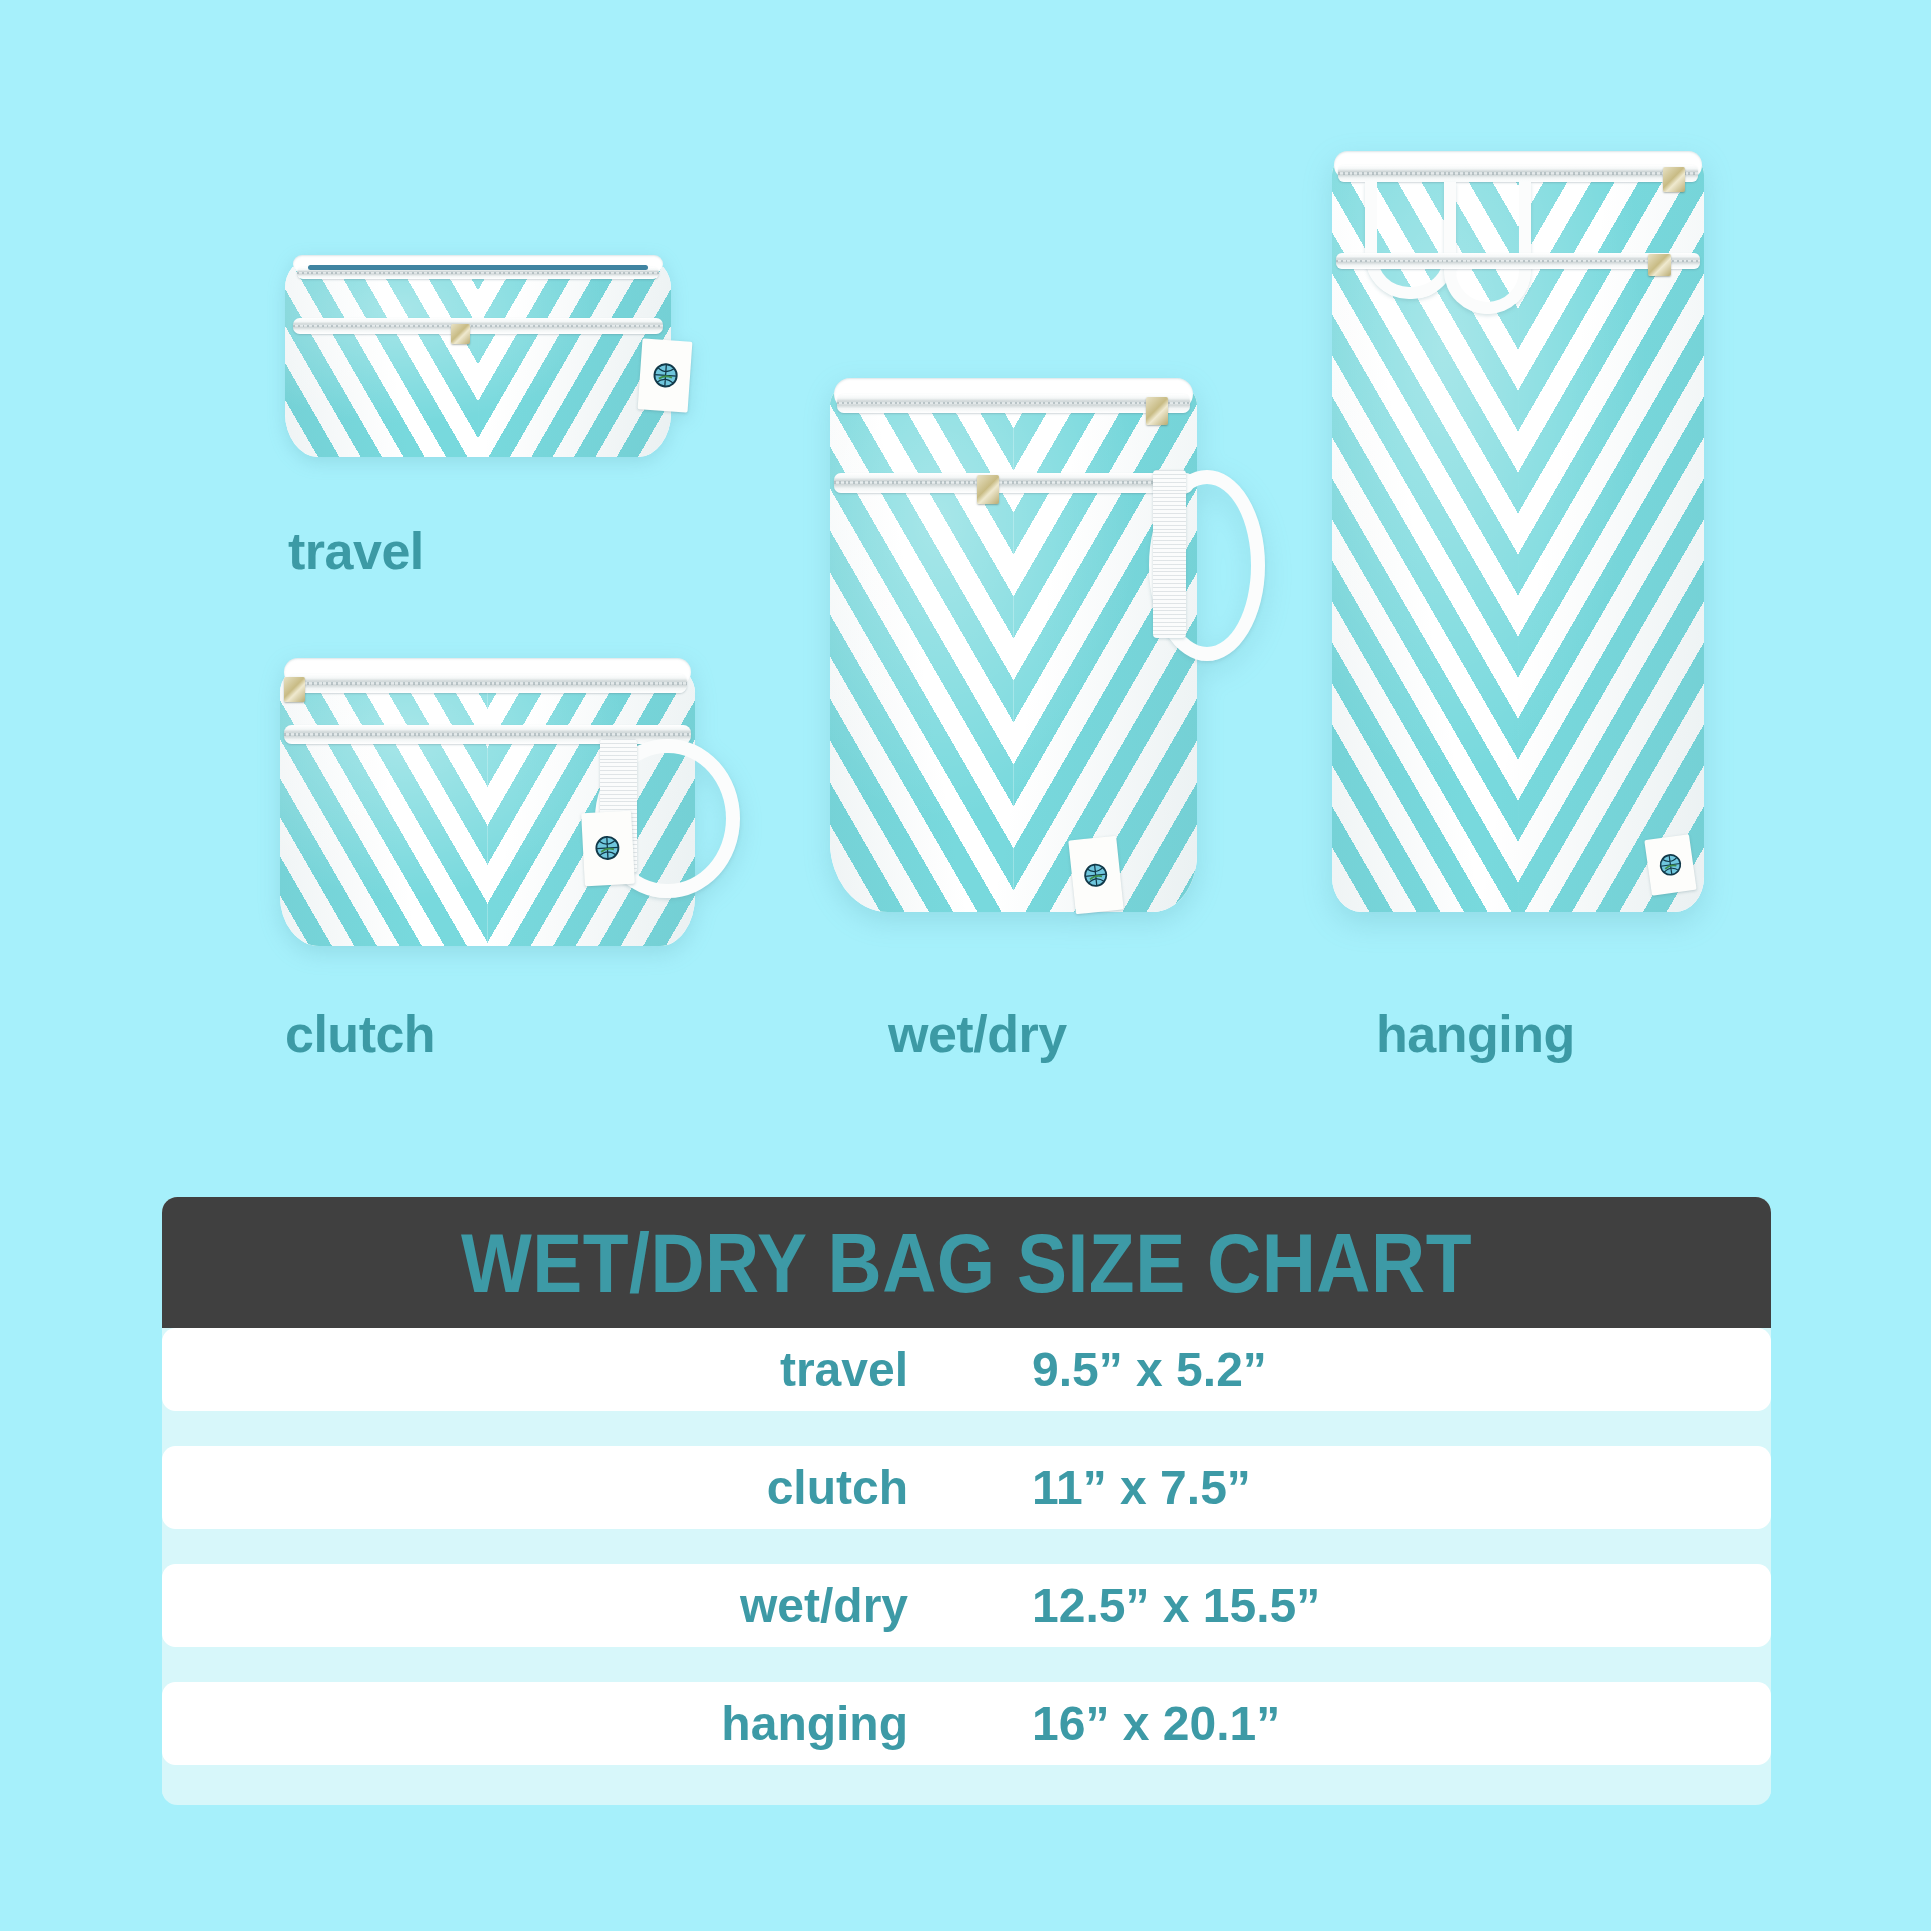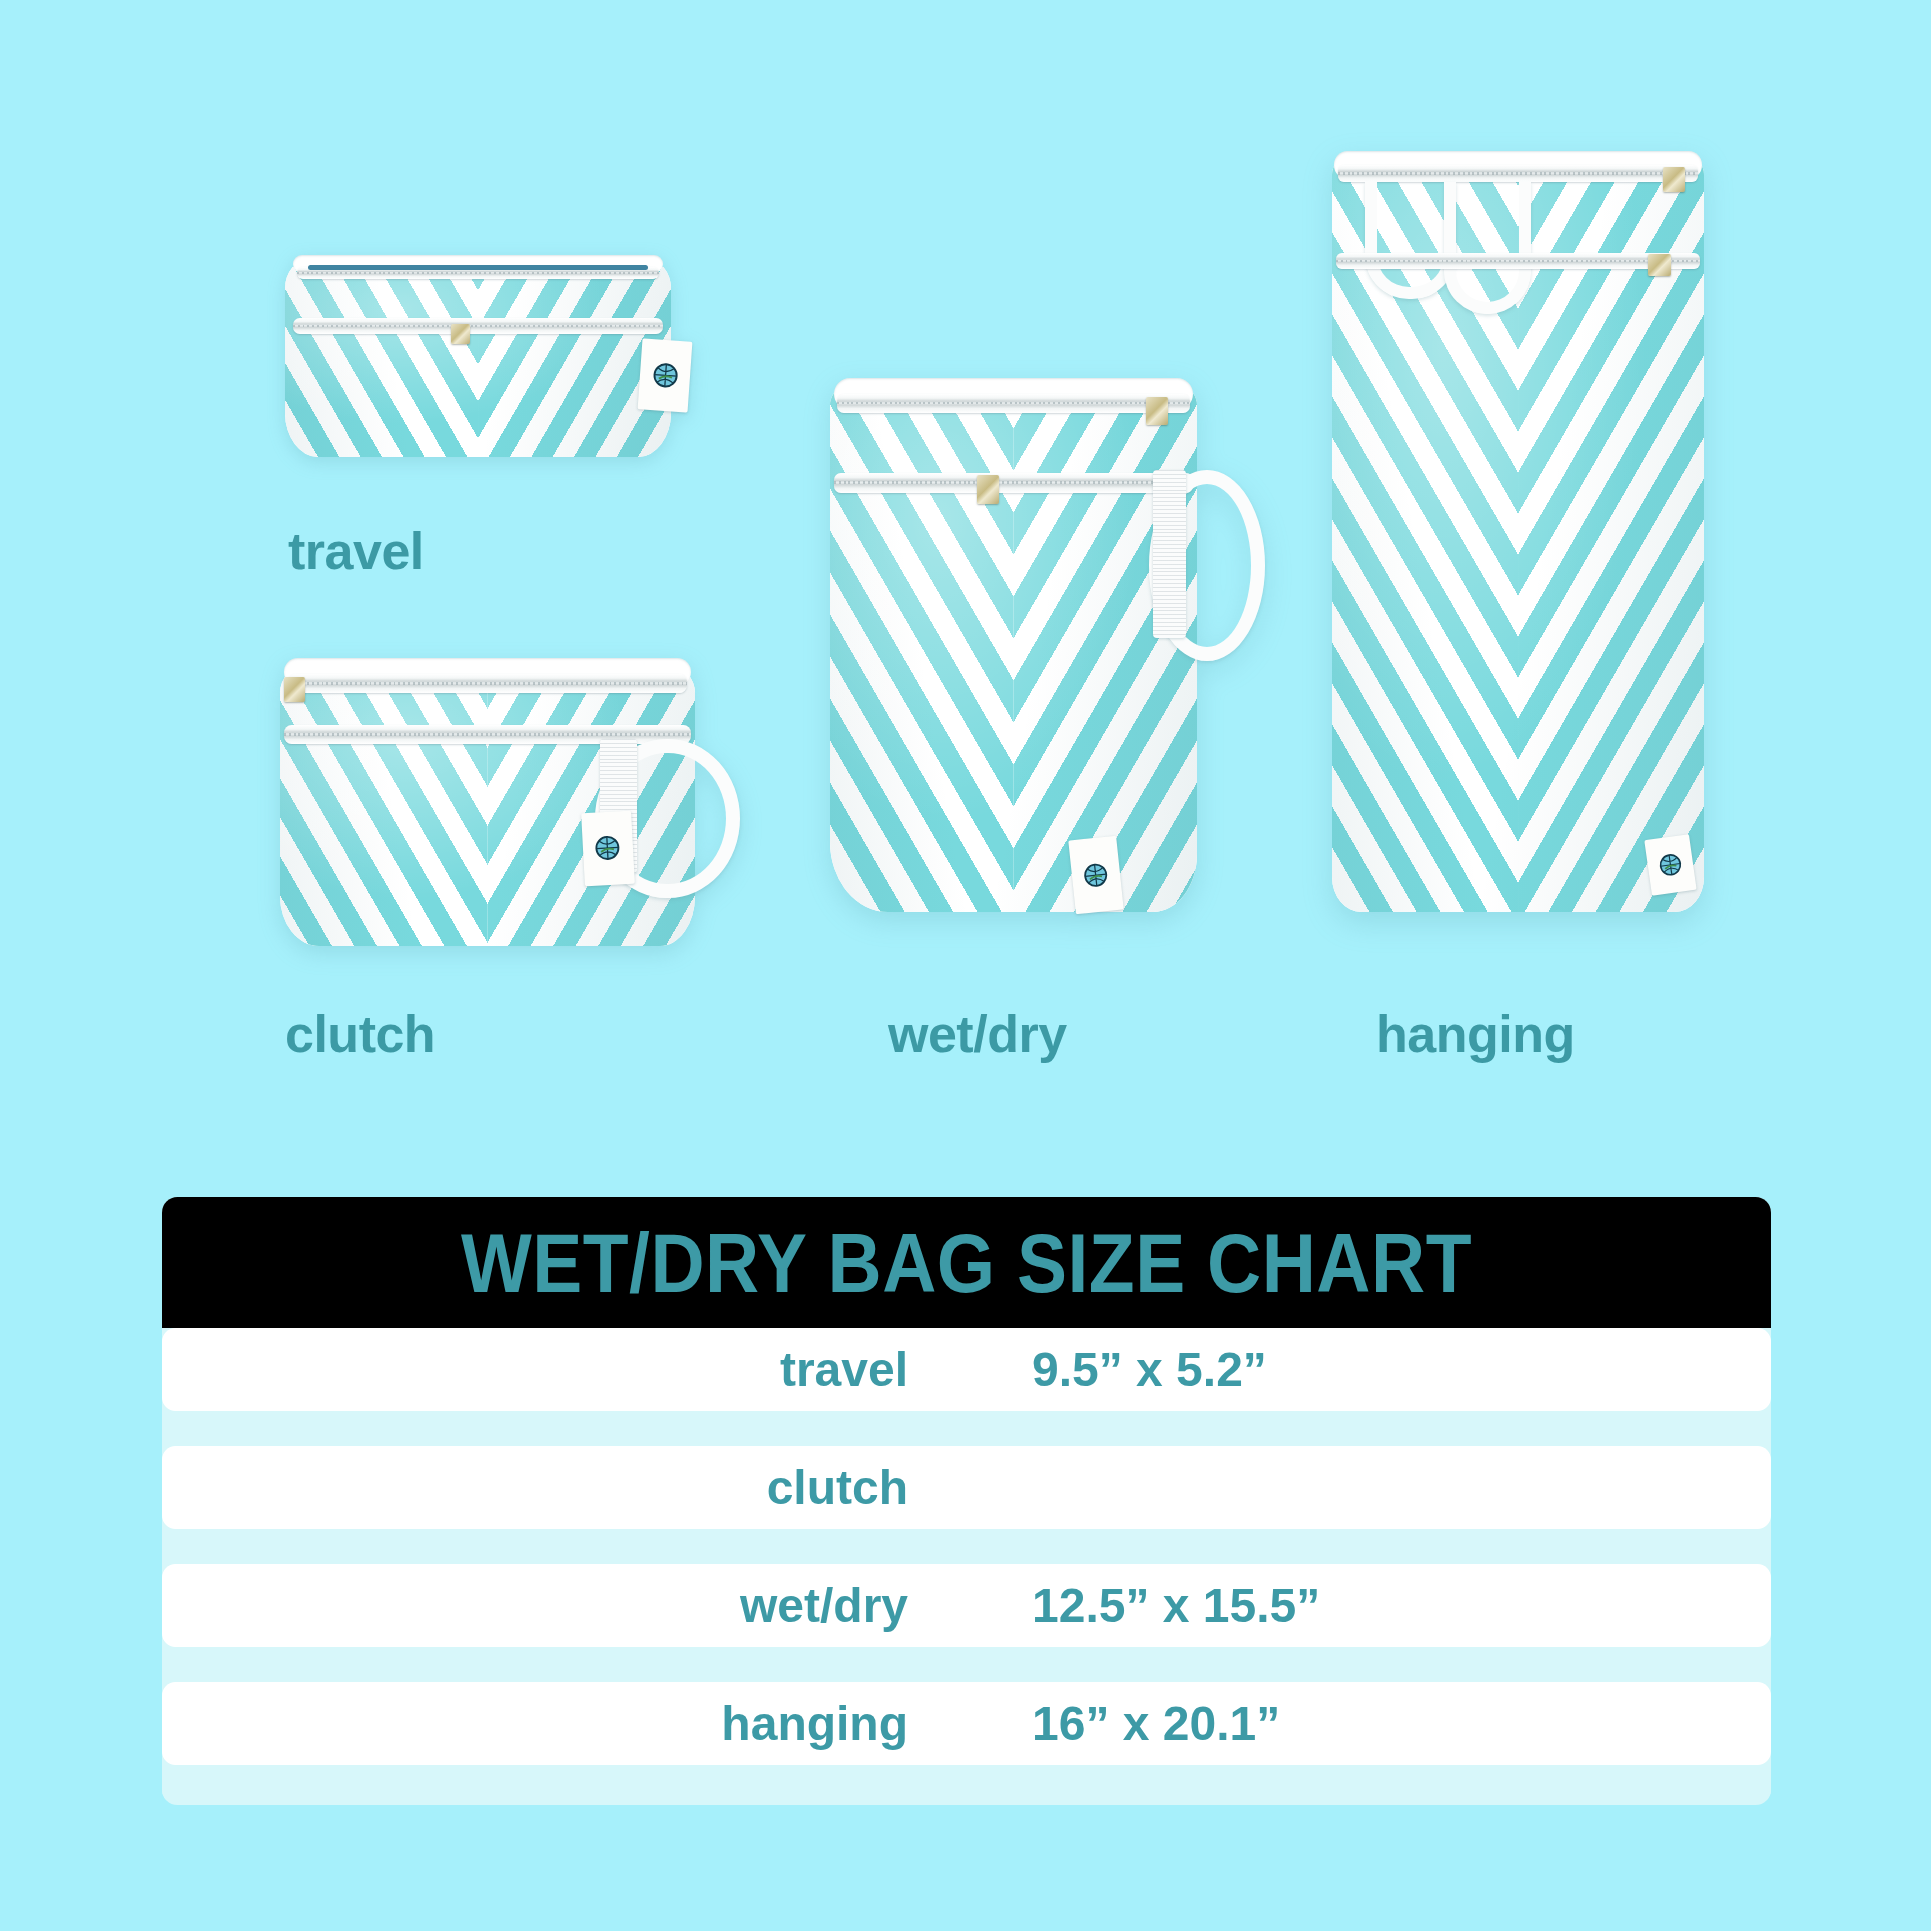--- a/index.html
+++ b/index.html
@@ -226,21 +226,21 @@
     top: 1197px;
     width: 1609px;
     height: 608px;
     border-radius: 15.4px;
     overflow: hidden;
     background: #d7f7fa;
   }
 
   .table-head {
     height: 131px;
-    background: #000000;
+    background: #404040;
     display: flex;
     align-items: center;
     justify-content: center;
   }
   .table-title {
     color: #3d9aa6;
     font-size: 75px;
     font-weight: bold;
     letter-spacing: 0.5px;
     white-space: nowrap;
@@ -395,20 +395,21 @@
     </div>
     <div class="rows" id="table-rows">
       <div id="col-divider" style="top: 0px; height: 436px;"></div>
     <div class="trow">
           <div class="cell-name">travel</div>
           <div class="cell-size">9.5” x  5.2”</div>
         </div>
         <div class="trow gap"></div>
         <div class="trow">
           <div class="cell-name">clutch</div>
+          <div class="cell-size">11” x 7.5”</div>
         </div>
         <div class="trow gap"></div>
         <div class="trow">
           <div class="cell-name">wet/dry</div>
           <div class="cell-size">12.5” x 15.5”</div>
         </div>
         <div class="trow gap"></div>
         <div class="trow">
           <div class="cell-name">hanging</div>
           <div class="cell-size">16” x 20.1”</div>

